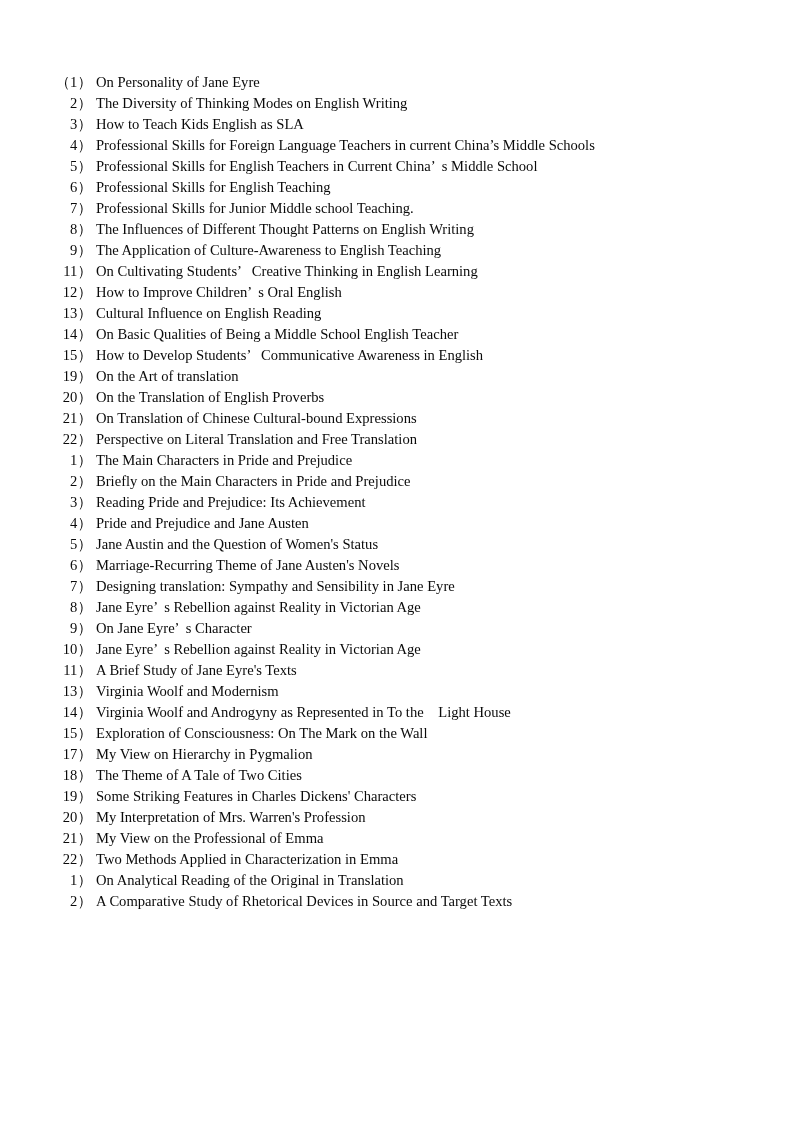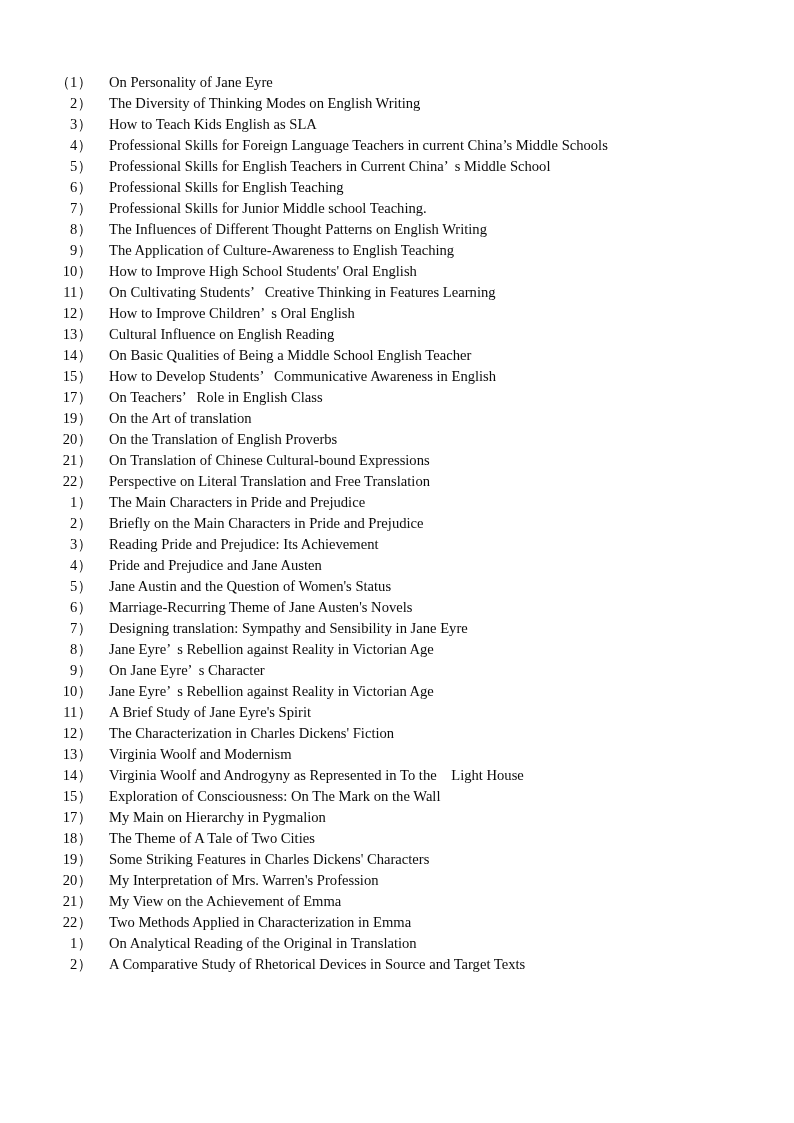--- a/index.html
+++ b/index.html
@@ -42,65 +42,61 @@
     width: 92px;
     text-align: right;
     font-size: 14.6px;
     white-space: pre;
   }
   .title {
     display: inline-block;
     padding-left: 4px;
     font-size: 14.6px;
     white-space: pre;
-    margin-left: 13px;
   }
 </style>
 </head>
 <body>
 
 <div class="page">
   <div class="doc-body" id="doc-body">
       <div class="topic-line"><span class="num">（1）</span><span class="title">On Personality of Jane Eyre</span></div>
       <div class="topic-line"><span class="num">2）</span><span class="title">The Diversity of Thinking Modes on English Writing</span></div>
       <div class="topic-line"><span class="num">3）</span><span class="title">How to Teach Kids English as SLA</span></div>
       <div class="topic-line"><span class="num">4）</span><span class="title">Professional Skills for Foreign Language Teachers in current China’s Middle Schools</span></div>
       <div class="topic-line"><span class="num">5）</span><span class="title">Professional Skills for English Teachers in Current China’  s Middle School</span></div>
       <div class="topic-line"><span class="num">6）</span><span class="title">Professional Skills for English Teaching</span></div>
       <div class="topic-line"><span class="num">7）</span><span class="title">Professional Skills for Junior Middle school Teaching.</span></div>
       <div class="topic-line"><span class="num">8）</span><span class="title">The Influences of Different Thought Patterns on English Writing</span></div>
       <div class="topic-line"><span class="num">9）</span><span class="title">The Application of Culture-Awareness to English Teaching</span></div>
-      <div class="topic-line"><span class="num">10）</span><span class="title">How to Improve High School Students' Oral English</span></div>
-      <div class="topic-line"><span class="num">11）</span><span class="title">On Cultivating Students’   Creative Thinking in Features Learning</span></div>
+      <div class="topic-line"><span class="num">11）</span><span class="title">On Cultivating Students’   Creative Thinking in English Learning</span></div>
       <div class="topic-line"><span class="num">12）</span><span class="title">How to Improve Children’  s Oral English</span></div>
       <div class="topic-line"><span class="num">13）</span><span class="title">Cultural Influence on English Reading</span></div>
       <div class="topic-line"><span class="num">14）</span><span class="title">On Basic Qualities of Being a Middle School English Teacher</span></div>
       <div class="topic-line"><span class="num">15）</span><span class="title">How to Develop Students’   Communicative Awareness in English</span></div>
-      <div class="topic-line"><span class="num">17）</span><span class="title">On Teachers’   Role in English Class</span></div>
       <div class="topic-line"><span class="num">19）</span><span class="title">On the Art of translation</span></div>
       <div class="topic-line"><span class="num">20）</span><span class="title">On the Translation of English Proverbs</span></div>
       <div class="topic-line"><span class="num">21）</span><span class="title">On Translation of Chinese Cultural-bound Expressions</span></div>
       <div class="topic-line"><span class="num">22）</span><span class="title">Perspective on Literal Translation and Free Translation</span></div>
       <div class="topic-line"><span class="num">1）</span><span class="title">The Main Characters in Pride and Prejudice</span></div>
       <div class="topic-line"><span class="num">2）</span><span class="title">Briefly on the Main Characters in Pride and Prejudice</span></div>
       <div class="topic-line"><span class="num">3）</span><span class="title">Reading Pride and Prejudice: Its Achievement</span></div>
       <div class="topic-line"><span class="num">4）</span><span class="title">Pride and Prejudice and Jane Austen</span></div>
       <div class="topic-line"><span class="num">5）</span><span class="title">Jane Austin and the Question of Women's Status</span></div>
       <div class="topic-line"><span class="num">6）</span><span class="title">Marriage-Recurring Theme of Jane Austen's Novels</span></div>
       <div class="topic-line"><span class="num">7）</span><span class="title">Designing translation: Sympathy and Sensibility in Jane Eyre</span></div>
       <div class="topic-line"><span class="num">8）</span><span class="title">Jane Eyre’  s Rebellion against Reality in Victorian Age</span></div>
       <div class="topic-line"><span class="num">9）</span><span class="title">On Jane Eyre’  s Character</span></div>
       <div class="topic-line"><span class="num">10）</span><span class="title">Jane Eyre’  s Rebellion against Reality in Victorian Age</span></div>
-      <div class="topic-line"><span class="num">11）</span><span class="title">A Brief Study of Jane Eyre's Spirit</span></div>
-      <div class="topic-line"><span class="num">12）</span><span class="title">The Characterization in Charles Dickens' Fiction</span></div>
+      <div class="topic-line"><span class="num">11）</span><span class="title">A Brief Study of Jane Eyre's Texts</span></div>
       <div class="topic-line"><span class="num">13）</span><span class="title">Virginia Woolf and Modernism</span></div>
       <div class="topic-line"><span class="num">14）</span><span class="title">Virginia Woolf and Androgyny as Represented in To the    Light House</span></div>
       <div class="topic-line"><span class="num">15）</span><span class="title">Exploration of Consciousness: On The Mark on the Wall</span></div>
-      <div class="topic-line"><span class="num">17）</span><span class="title">My Main on Hierarchy in Pygmalion</span></div>
+      <div class="topic-line"><span class="num">17）</span><span class="title">My View on Hierarchy in Pygmalion</span></div>
       <div class="topic-line"><span class="num">18）</span><span class="title">The Theme of A Tale of Two Cities</span></div>
       <div class="topic-line"><span class="num">19）</span><span class="title">Some Striking Features in Charles Dickens' Characters</span></div>
       <div class="topic-line"><span class="num">20）</span><span class="title">My Interpretation of Mrs. Warren's Profession</span></div>
-      <div class="topic-line"><span class="num">21）</span><span class="title">My View on the Achievement of Emma</span></div>
+      <div class="topic-line"><span class="num">21）</span><span class="title">My View on the Professional of Emma</span></div>
       <div class="topic-line"><span class="num">22）</span><span class="title">Two Methods Applied in Characterization in Emma</span></div>
       <div class="topic-line"><span class="num">1）</span><span class="title">On Analytical Reading of the Original in Translation</span></div>
       <div class="topic-line"><span class="num">2）</span><span class="title">A Comparative Study of Rhetorical Devices in Source and Target Texts</span></div>
     </div>
 </div>
 
 </body></html>

